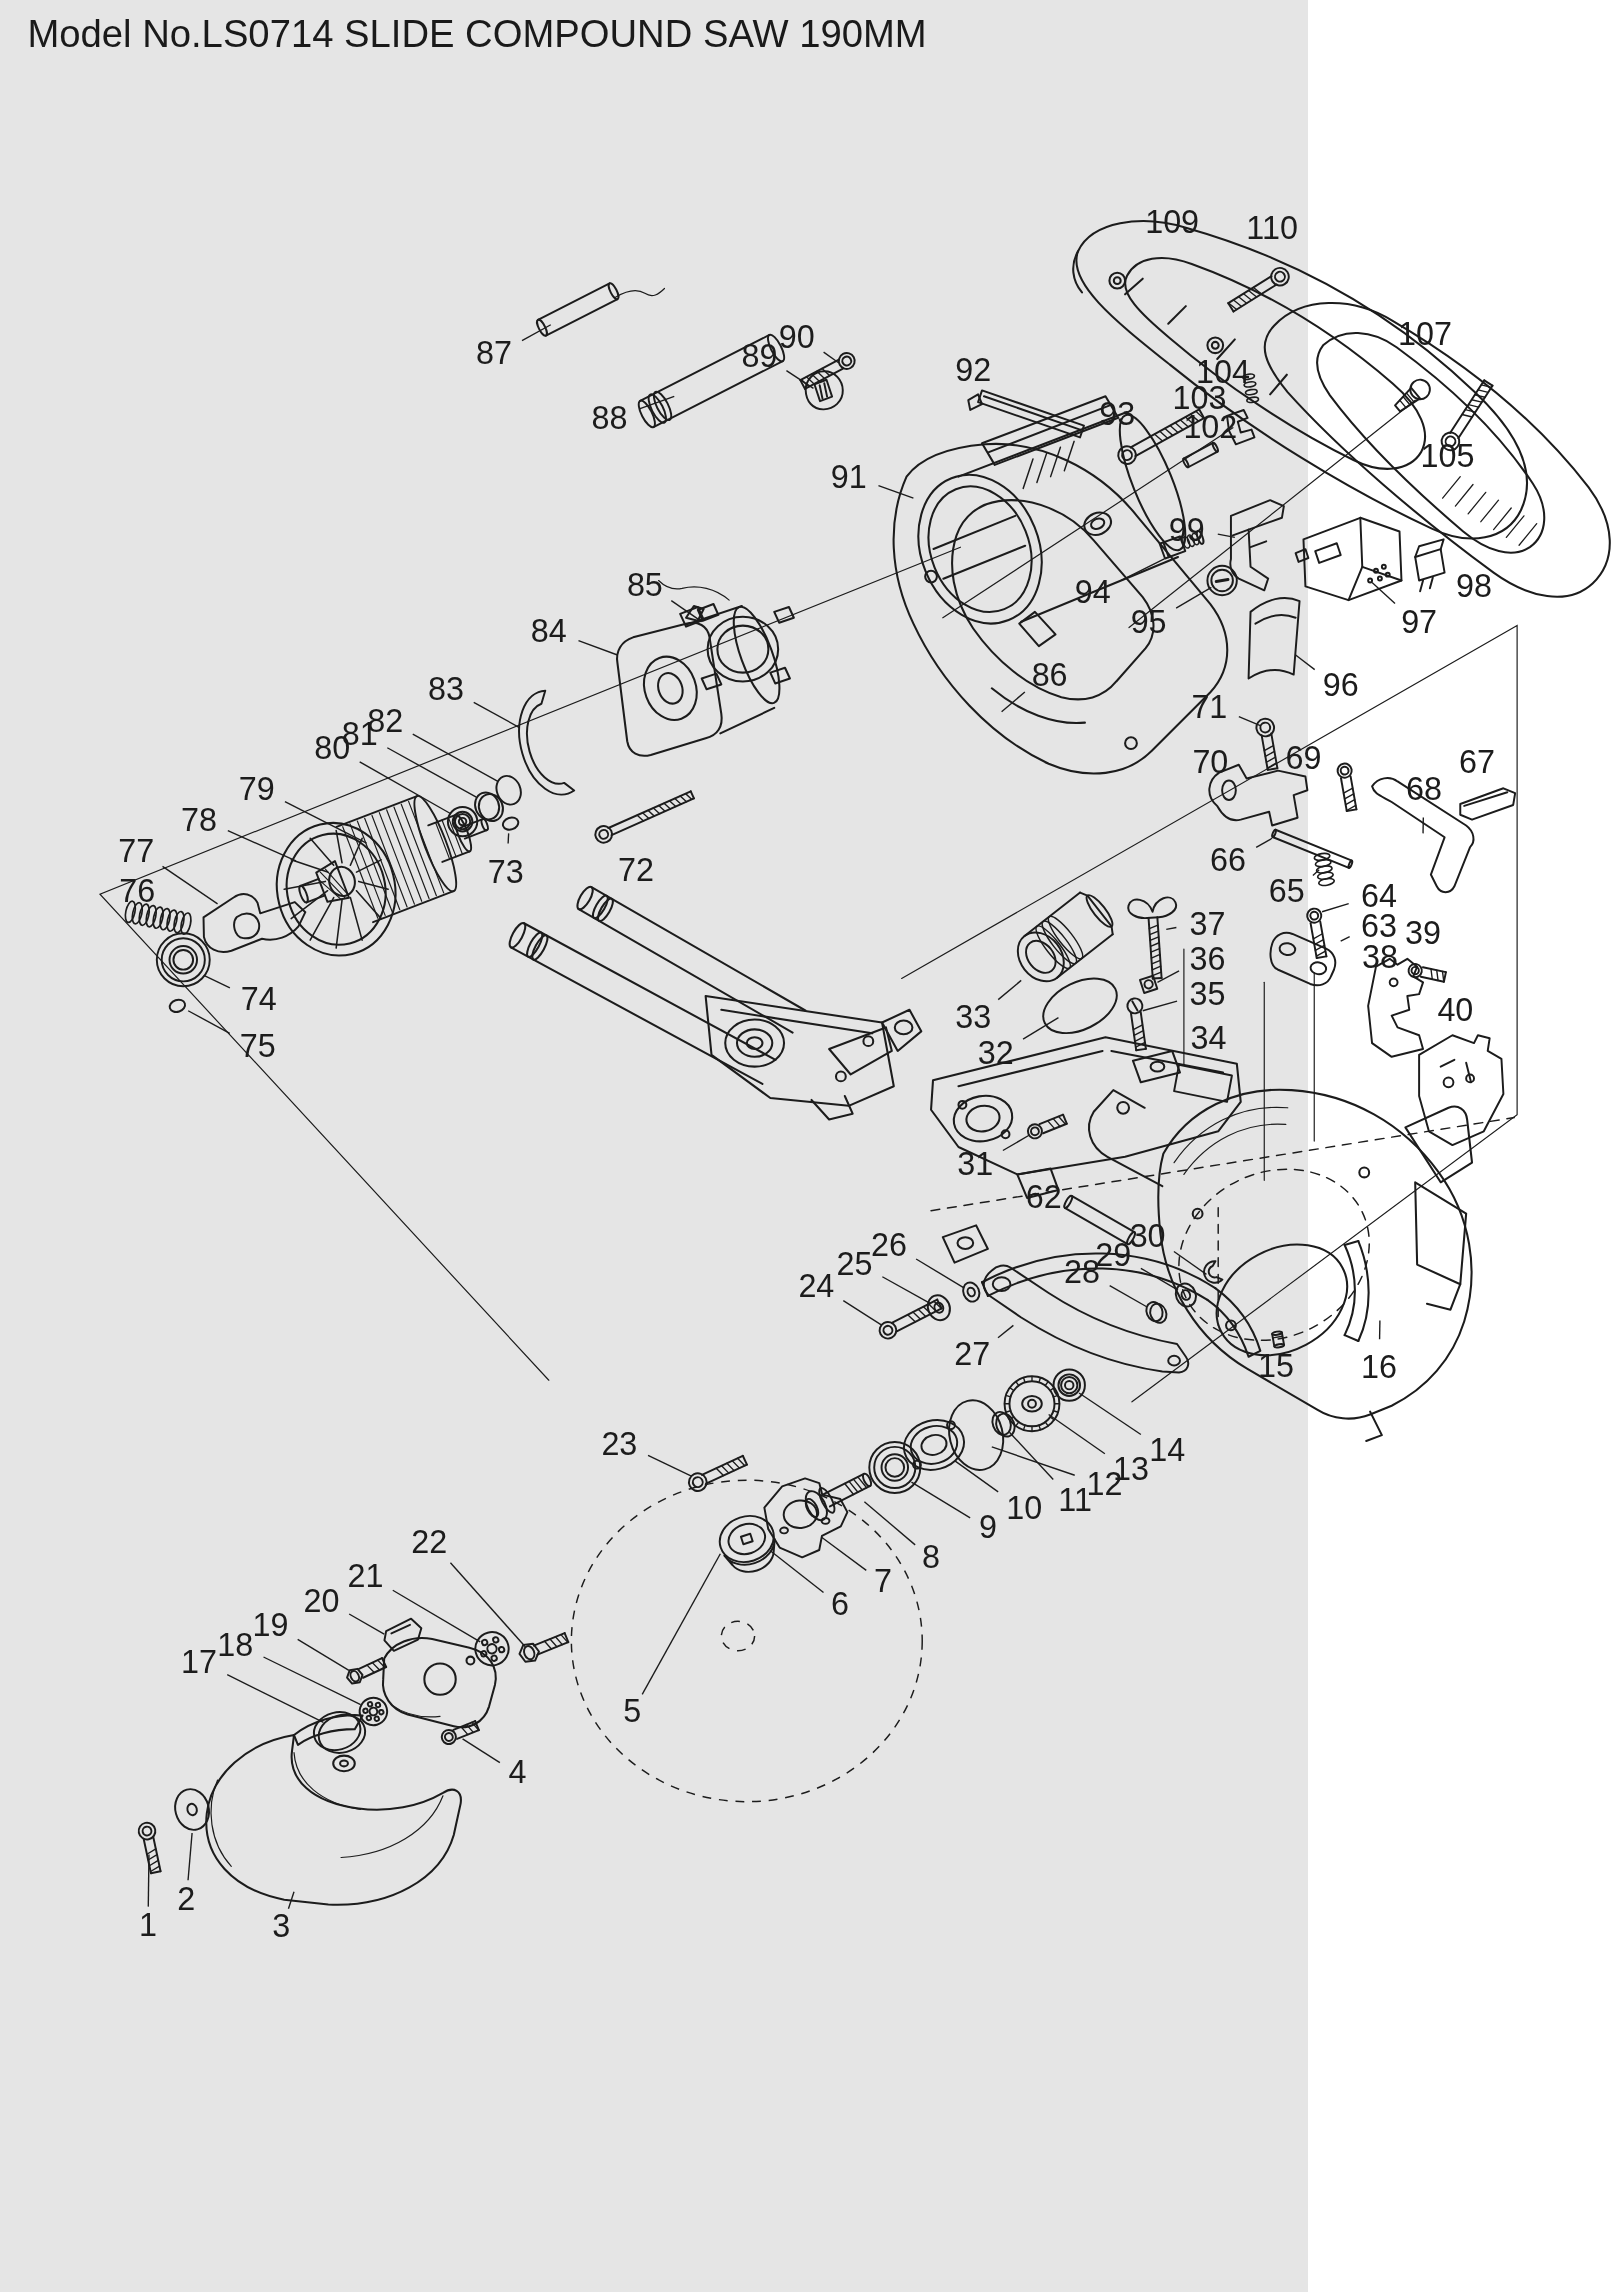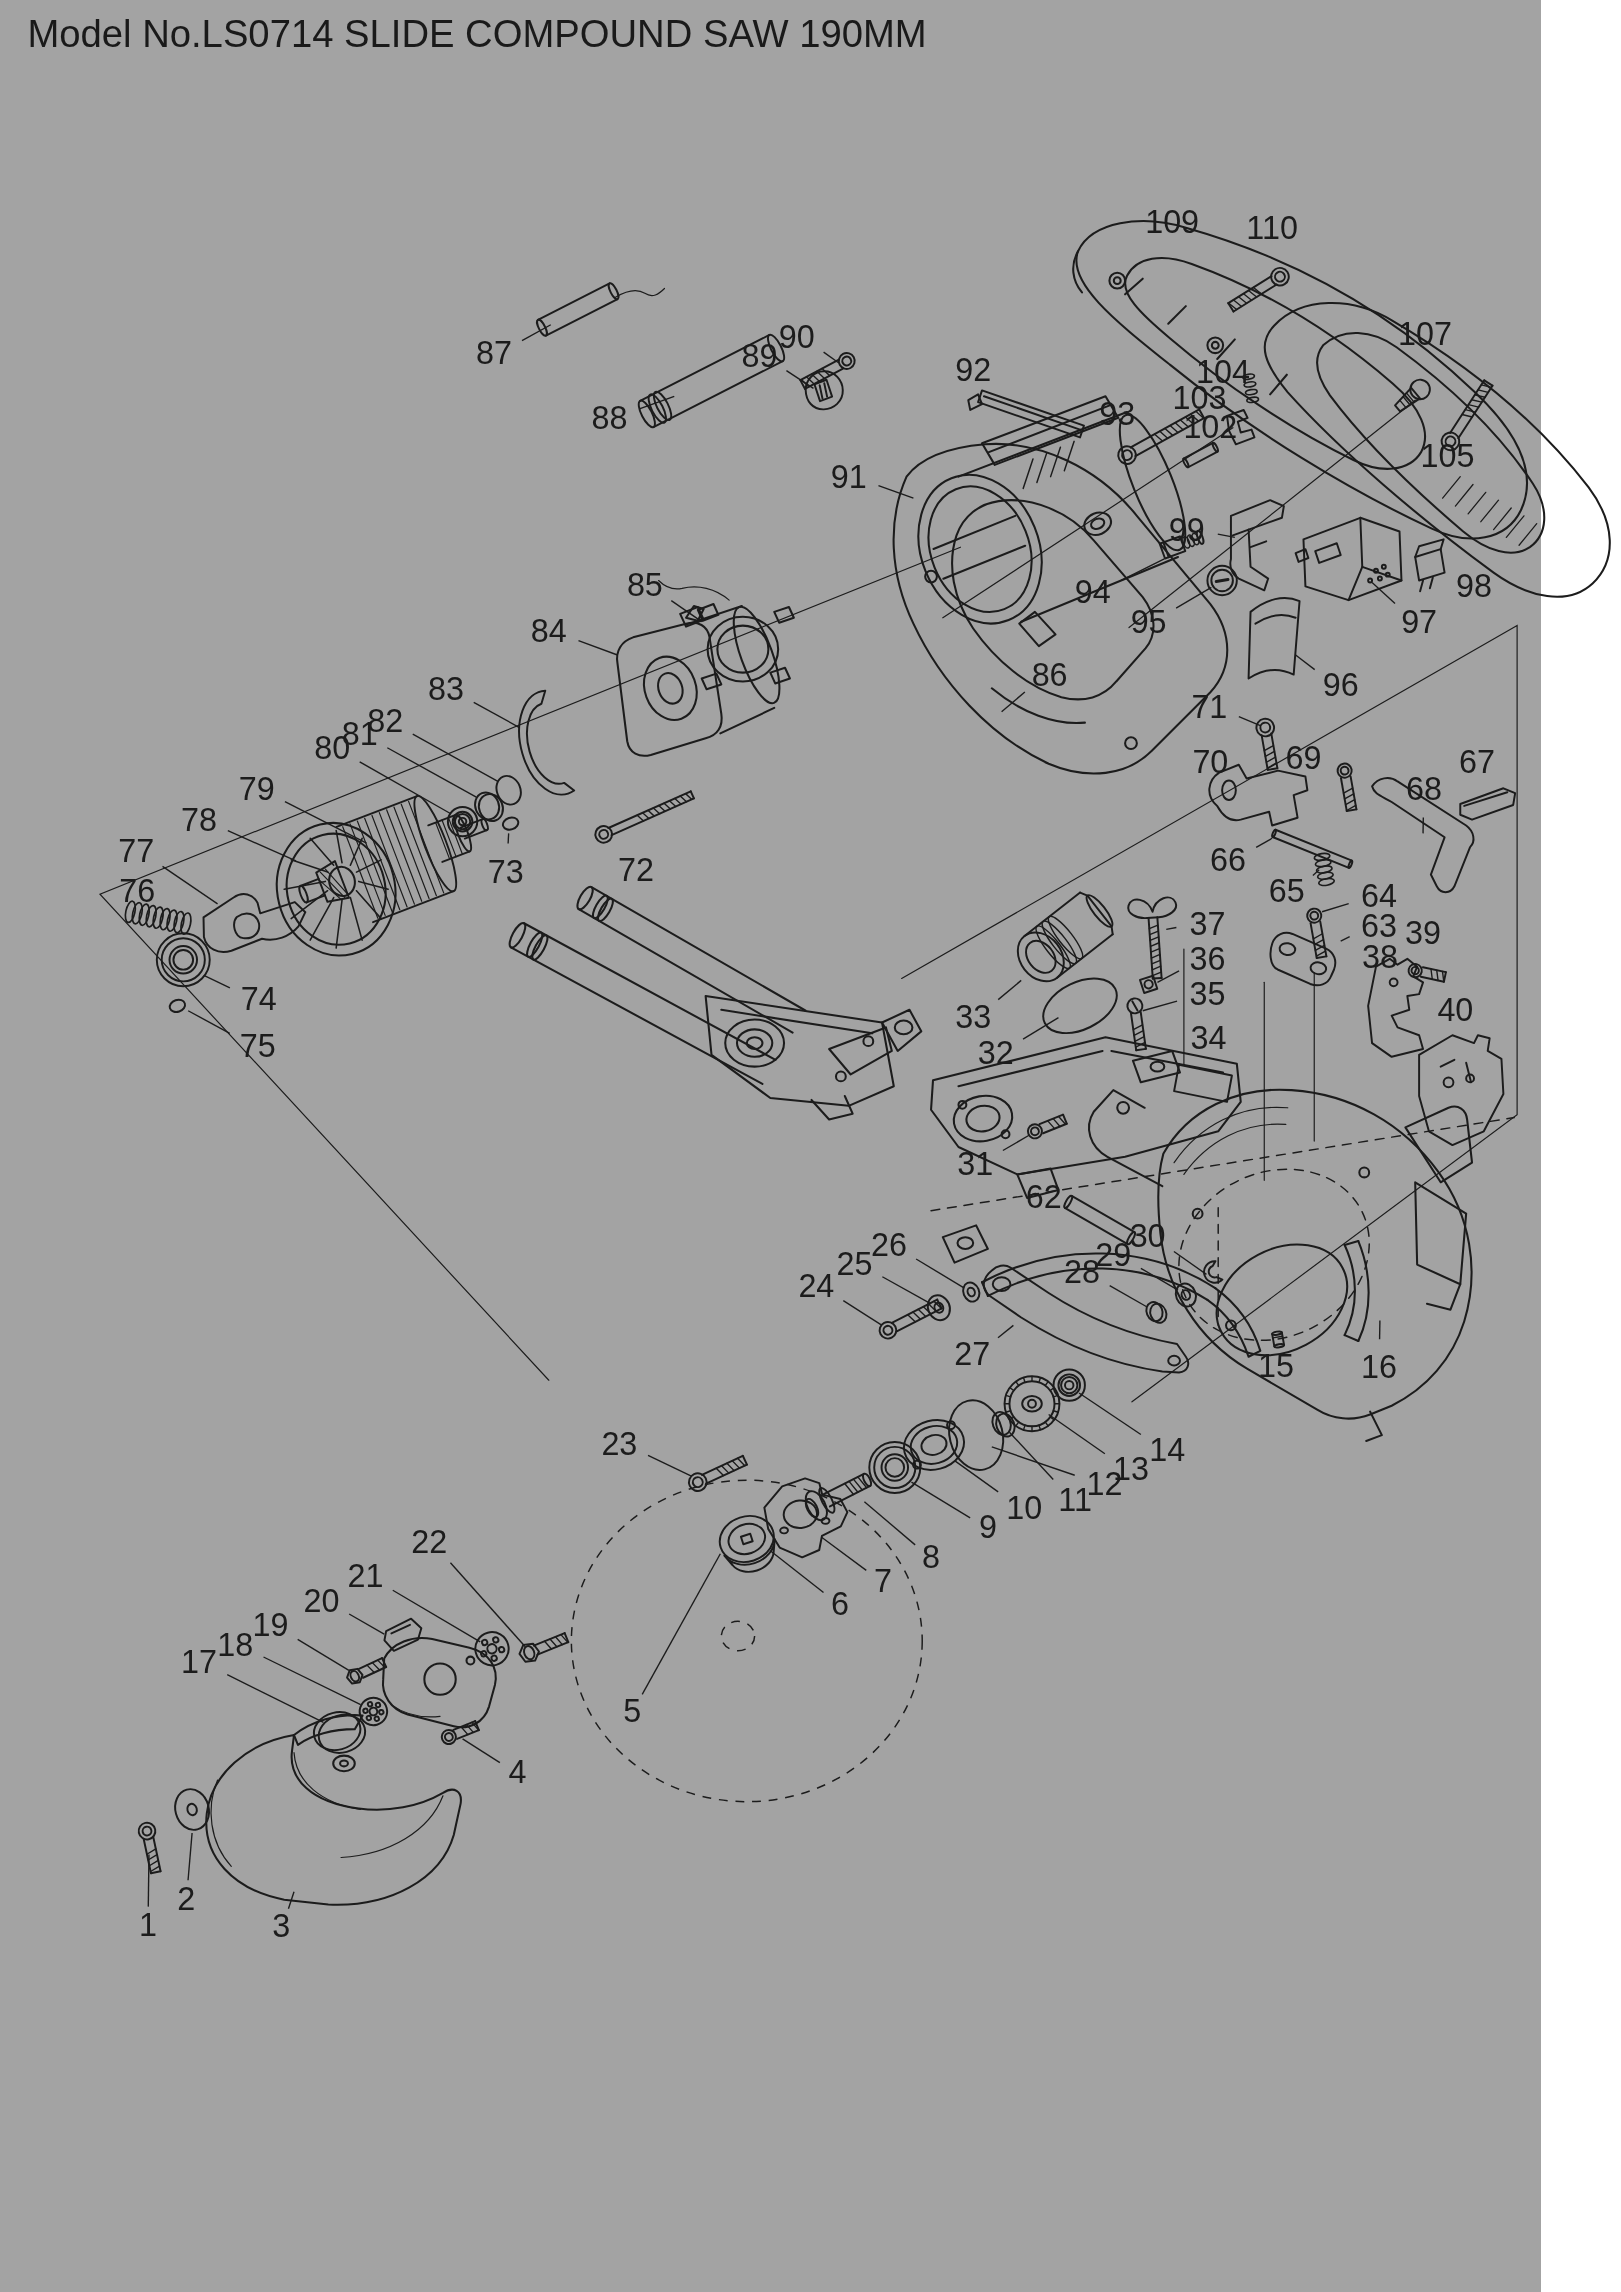--- a/index.html
+++ b/index.html
@@ -1,16 +1,16 @@
 <!DOCTYPE html>
 <html><head>
 <meta charset="utf-8">
 <style>
   html,body{margin:0;padding:0;background:#ffffff;}
-  #page{width:1541px;height:2293px;position:relative;background:#a3a3a3;font-family:"Liberation Sans",sans-serif;}
+  #page{width:1308px;height:2293px;position:relative;background:#e5e5e5;font-family:"Liberation Sans",sans-serif;}
   svg{display:block}
   .art{stroke:#1c1c1c;fill:none;stroke-width:2.1;stroke-linecap:round;stroke-linejoin:round;}
   .thin{stroke:#1c1c1c;fill:none;stroke-width:1.2;stroke-linecap:round;}
   .dash{stroke:#1c1c1c;fill:none;stroke-width:1.5;stroke-dasharray:9 8;}
   .leader{stroke:#1c1c1c;stroke-width:1.4;}
   .plabel{fill:#1c1c1c;font-size:33px;}
   .title{fill:#1a1a1a;font-size:39px;}
 </style>
 </head>
 <body>

